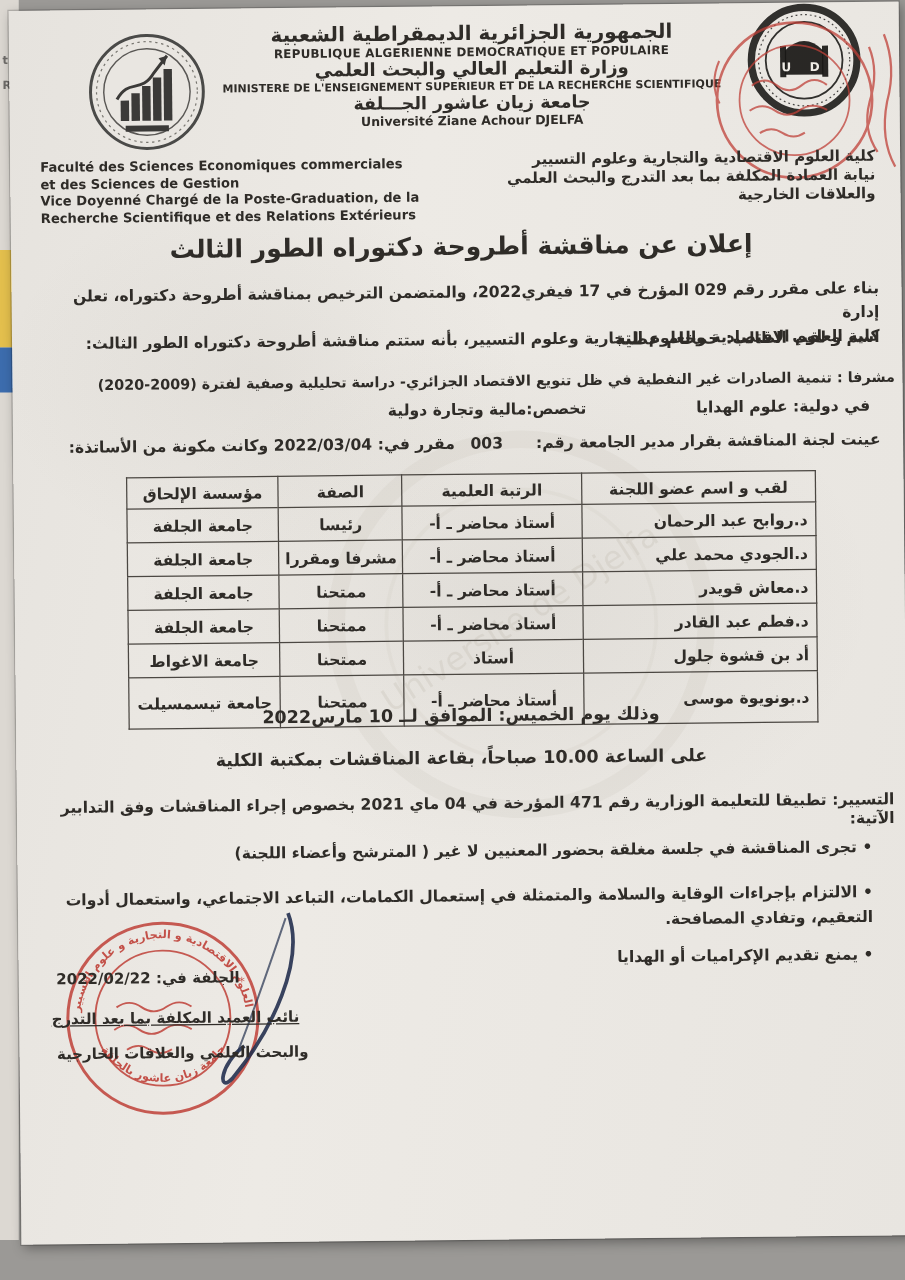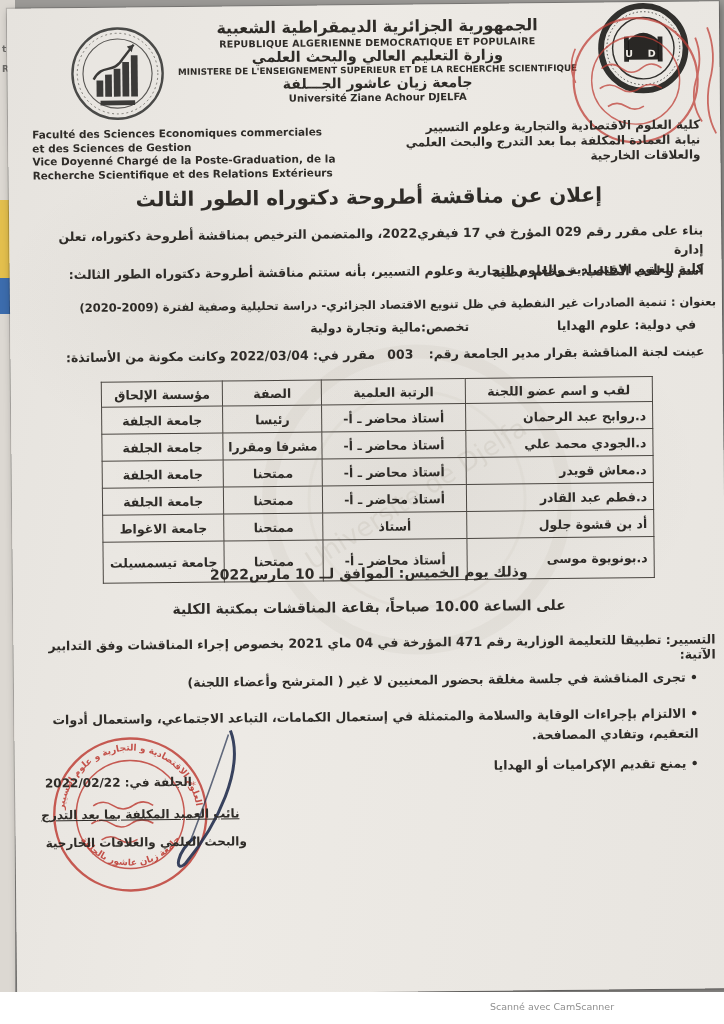--- a/index.html
+++ b/index.html
@@ -35,21 +35,21 @@
   .fac-ar{left:380px;top:116px;width:312px;text-align:right;font-size:12px;font-weight:bold;line-height:15px;}
   .doc-title{left:60px;top:180px;width:600px;text-align:center;font-size:20px;font-weight:bold;}
   .intro{left:20px;top:219px;width:674px;text-align:right;font-size:12.5px;font-weight:bold;line-height:19px;}
   .student{left:20px;top:260px;width:674px;text-align:right;font-size:12.5px;font-weight:bold;}
   .student .sname{font-size:13.5px;}
   .thesis{left:6px;top:293px;width:700px;text-align:right;font-size:11.5px;font-weight:bold;white-space:nowrap;}
   .branch{left:20px;top:315px;width:674px;height:18px;}
   .branch .b-right{position:absolute;right:8px;font-size:12.5px;font-weight:bold;}
   .branch .b-spec{position:absolute;left:280px;font-size:12.5px;font-weight:bold;}
   .committee{left:18px;top:342px;width:676px;text-align:right;font-size:12.5px;font-weight:bold;}
-  .committee .cnum{margin:0 11px 0 8px;}
+  .committee .cnum{margin:0 22px 0 8px;}
   
   .table-wrap{left:90px;top:374px;width:552px;}
   table{border-collapse:collapse;width:100%;table-layout:fixed;direction:rtl;}
   th,td{border:1.5px solid #4b4742;font-size:12.5px;font-weight:bold;color:#2f2c28;
         text-align:center;padding:1px 4px;overflow:hidden;}
   th{height:22px;font-size:12.5px;}
   td{height:24px;}
   tr.tall td{height:38px;}
   td.name{text-align:right;padding-right:6px;}
   
@@ -157,21 +157,21 @@
       <div>بناء على مقرر رقم 029 المؤرخ في 17 فيفري2022، والمتضمن الترخيص بمناقشة أطروحة دكتوراه، تعلن إدارة</div>
       <div>كلية العلوم الاقتصادية والعلوم التجارية وعلوم التسيير، بأنه ستتم مناقشة أطروحة دكتوراه الطور الثالث:</div>
     </div>
 
     <div class="ab student ar">
       <span>اسم و لقب الطالب:</span>
       <span class="sname">خمخام عطية</span>
     </div>
 
     <div class="ab thesis ar">
-      <span>بعنوان :</span>
+      <span>مشرفا :</span>
       <span>تنمية الصادرات غير النفطية في ظل تنويع الاقتصاد الجزائري- دراسة تحليلية وصفية لفترة (2009-2020)</span>
     </div>
 
     <div class="ab branch">
       <span class="b-right ar">
         <span>في دولية:</span>
         <span>علوم الهدايا</span>
       </span>
       <span class="b-spec ar">تخصص:مالية وتجارة دولية</span>
     </div>
@@ -279,17 +279,14 @@
       <path d="M86,6 C100,44 72,100 40,138 C28,150 30,126 50,112" fill="none" stroke="#24304f" stroke-width="3" opacity=".9"></path>
       <path d="M84,10 C70,50 58,84 44,118" fill="none" stroke="#24304f" stroke-width="1.6" opacity=".7"></path>
     </svg>
 
     <div class="ab f-place ar">الجلفة في: 2022/02/22</div>
     <div class="ab f-sig1 ar">نائب العميد المكلفة بما بعد التدرج</div>
     <div class="ab f-sig2 ar">والبحث العلمي والعلاقات الخارجية</div>
 
   </div>
 
-  <div class="cam-strip">
-    <div class="cam-label">Scanné avec CamScanner</div>
-  </div>
 
 </div>
 
 </body></html>

